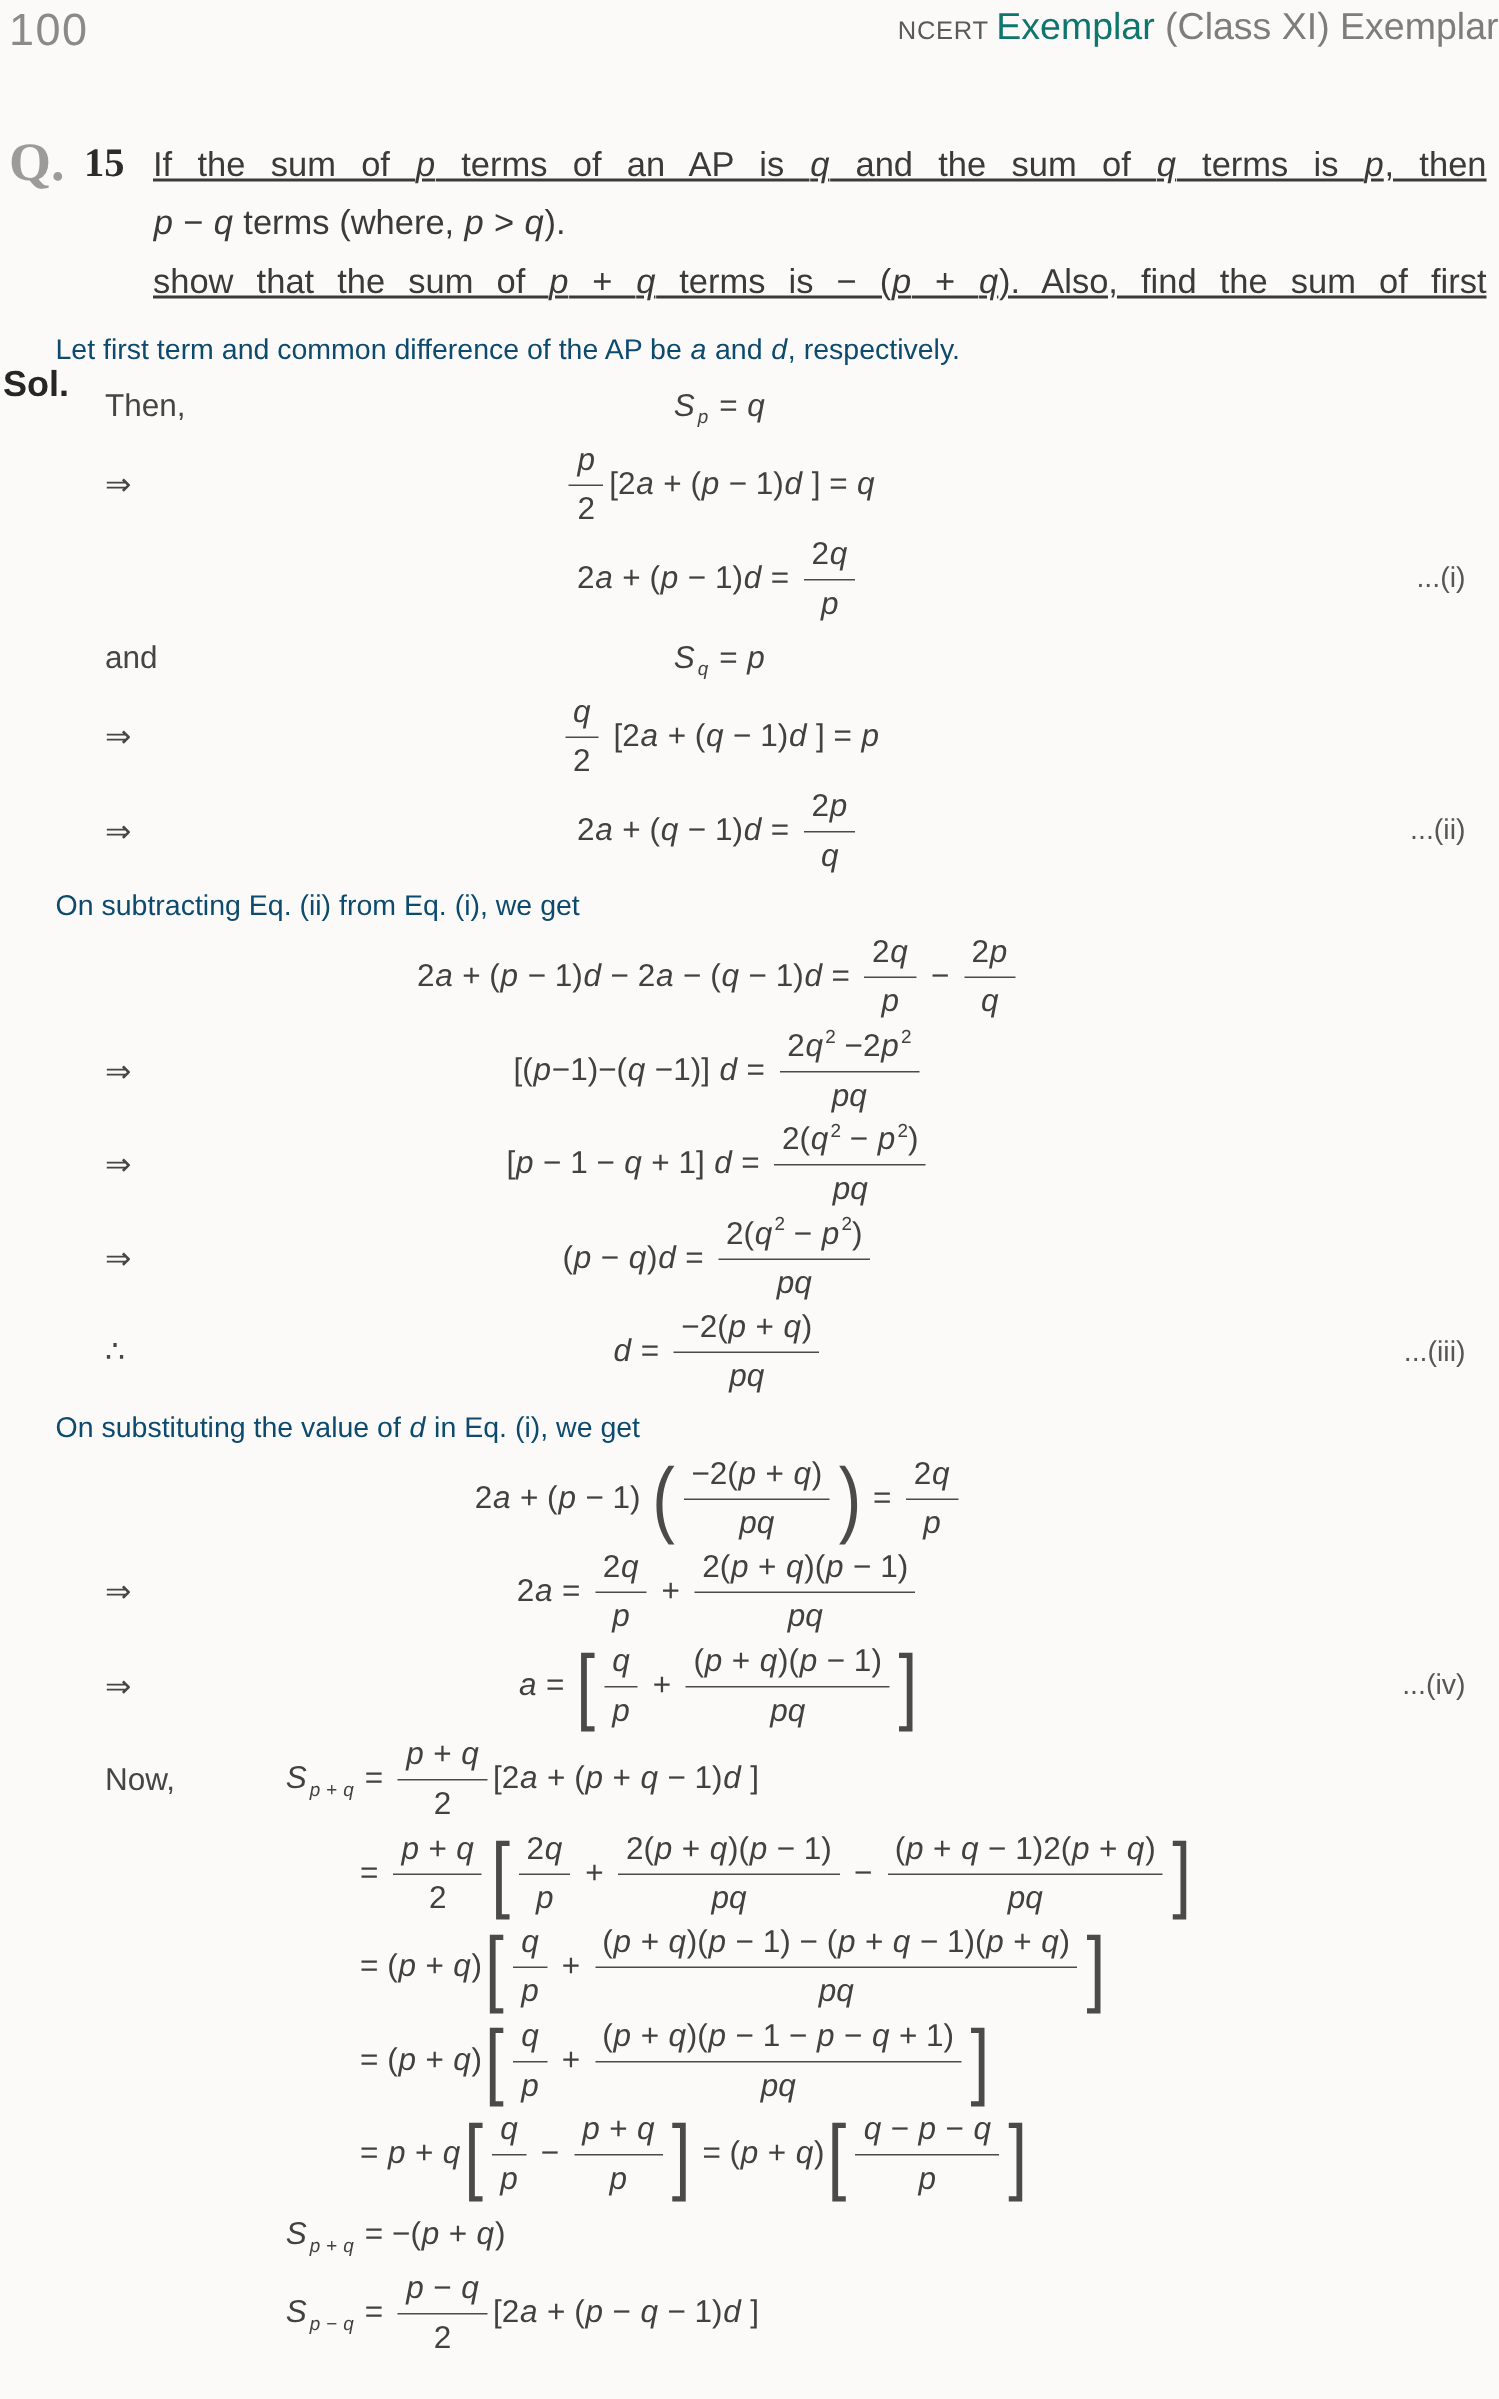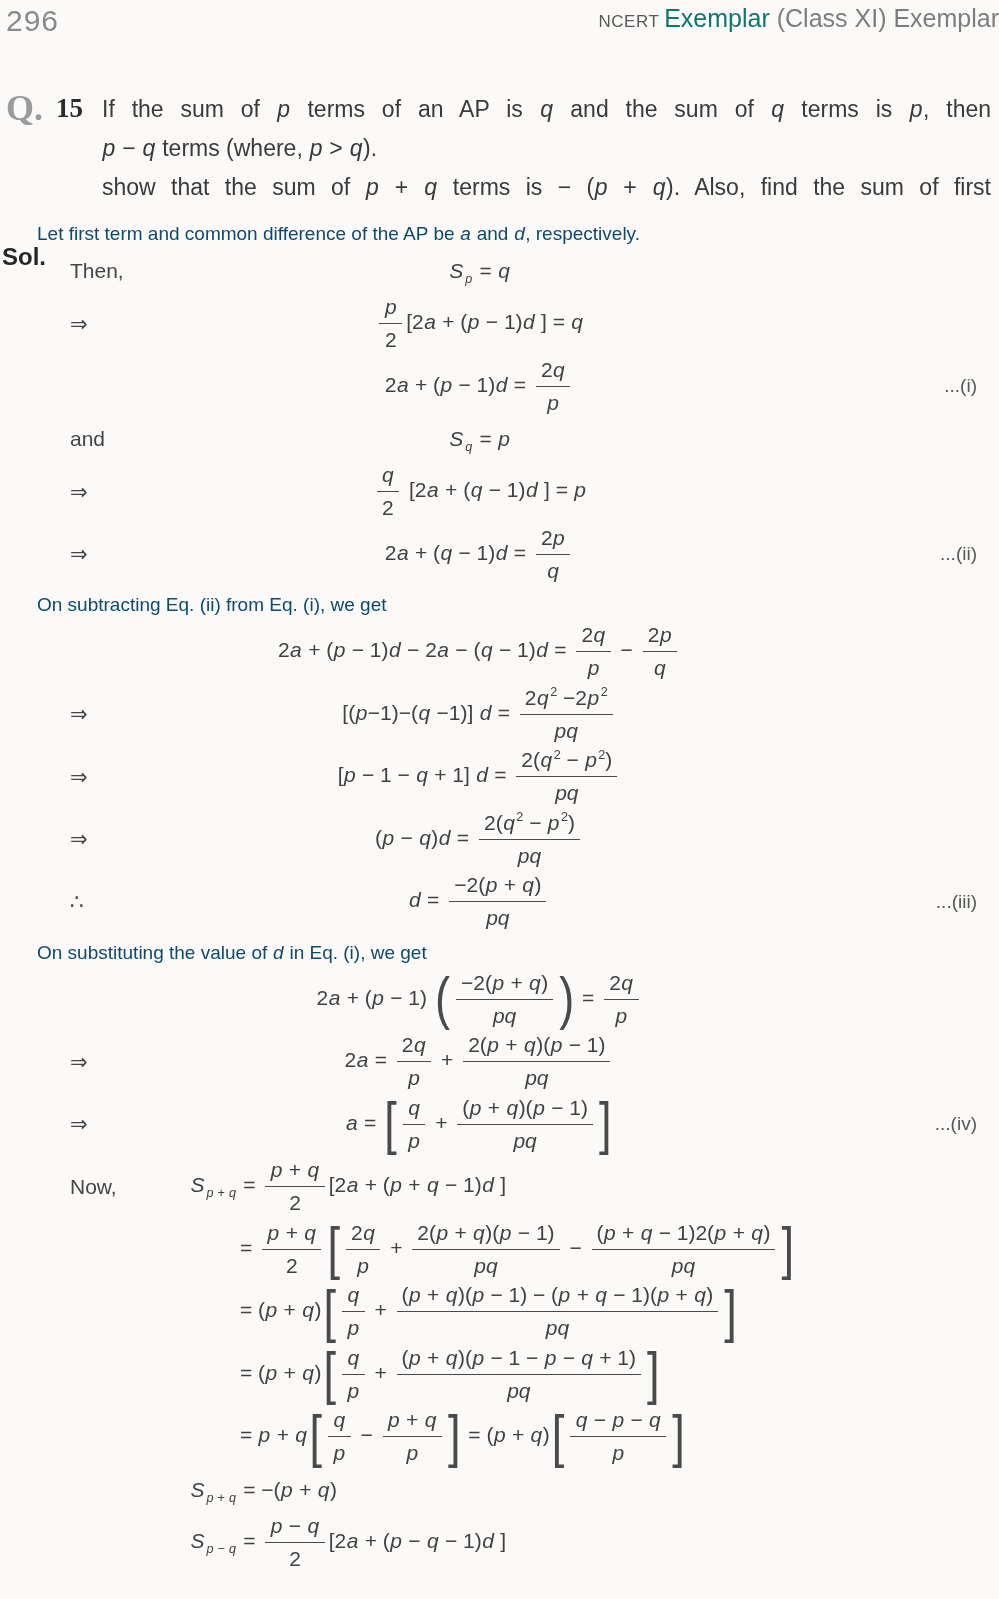--- a/index.html
+++ b/index.html
@@ -26,21 +26,21 @@
     width: 50px; flex: 0 0 50px;
     font-family: "Liberation Serif", "DejaVu Serif", serif;
     font-size: 36px; font-weight: 700; color: #9b9b9b; line-height: 1;
   }
   .q-number {
     width: 46px; flex: 0 0 46px;
     font-family: "Liberation Serif", "DejaVu Serif", serif;
     font-size: 27px; font-weight: 700; color: #2b2b2b; padding-top: 3px;
   }
   .q-text { flex: 1; font-size: 23px; line-height: 39px; color: #3a3a3a; padding-right: 2px; }
-  .qline.just { text-align: justify; text-align-last: justify; }
+  .qline.just { text-align: justify; text-align-last: justify; text-decoration: underline; }
   
   .solution { position: relative; margin-top: 16px; }
   .sol-label {
     position: absolute; left: 2px; top: 20px;
     font-size: 24px; font-weight: 700; color: #262626;
   }
   .textrow { padding-left: 37px; font-size: 19px; margin: 10px 0 6px; color: #0c4a6e; }
   .eqrow {
     display: grid; grid-template-columns: 170px 1fr 150px;
     align-items: center; margin: 3px 0; min-height: 40px;
@@ -63,21 +63,21 @@
   .sub { font-size: 60%; position: relative; top: 0.40em; margin: 0 1px; }
   .bigdel {
     display: inline-block; font-size: 215%; font-weight: 300; line-height: 0;
     vertical-align: middle; margin: 0 2px; transform: scaleY(1.25); color: #4a4a4a;
   }
 </style>
 </head>
 <body>
 
 <div class="header">
-  <span class="page-number">296</span>
+  <span class="page-number">100</span>
   <span class="book-title"><span class="ncert">NCERT </span><span class="bold">Exemplar</span><span> (Class XI) Exemplar</span></span>
 </div>
 
 <div class="question">
   <span class="q-label">Q.</span>
   <span class="q-number">15</span>
   <div class="q-text">
     <div class="qline just">If the sum of <span class="mvar">p</span> terms of an AP is <span class="mvar">q</span> and the sum of <span class="mvar">q</span> terms is <span class="mvar">p</span>, then</div>
     <div class="qline"><span class="mvar">p</span> − <span class="mvar">q</span> terms (where, <span class="mvar">p</span> &gt; <span class="mvar">q</span>).</div>
     <div class="qline just">show that the sum of <span class="mvar">p</span> + <span class="mvar">q</span> terms is − (<span class="mvar">p</span> + <span class="mvar">q</span>). Also, find the sum of first</div>

